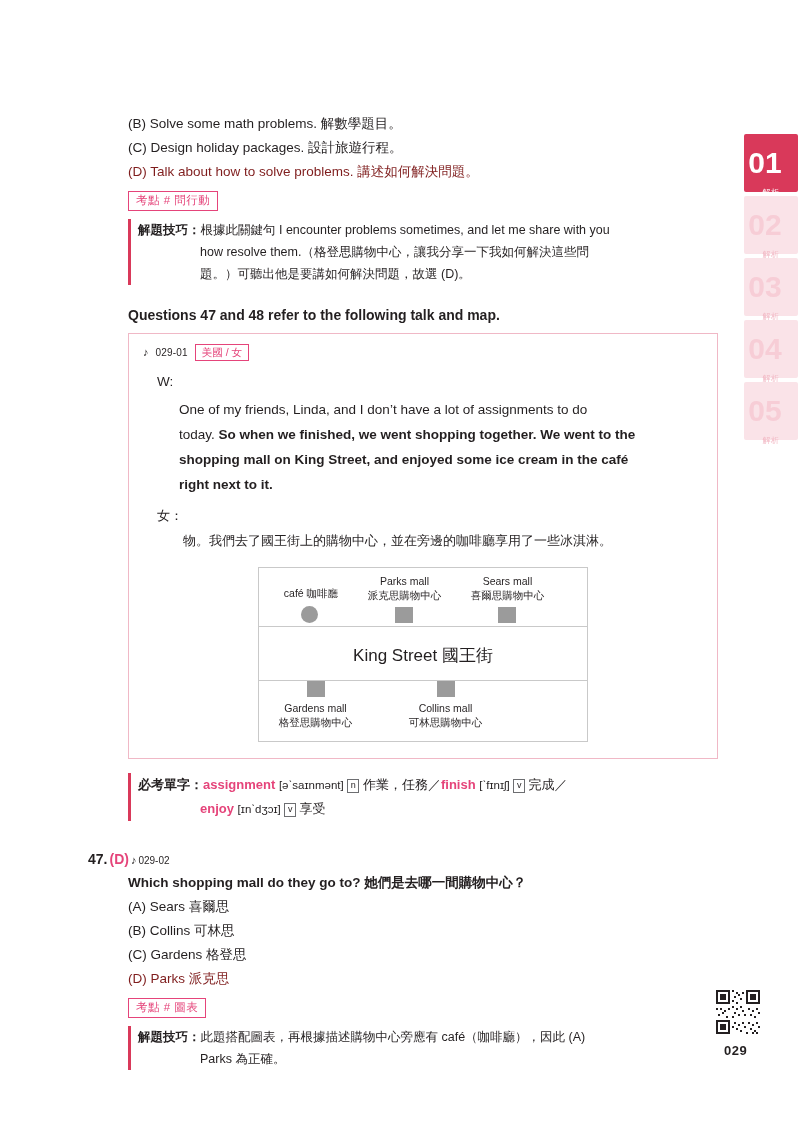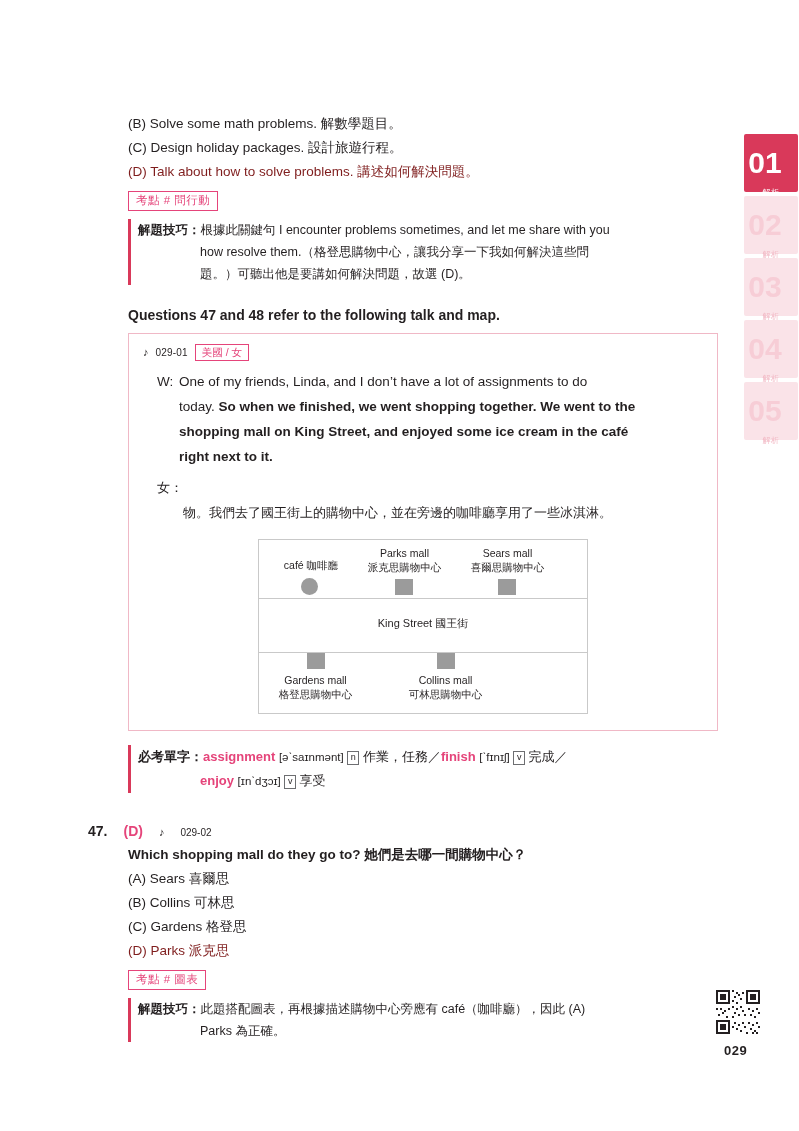--- a/index.html
+++ b/index.html
@@ -135,21 +135,21 @@
     padding: 1px 6px 2px 6px;
     line-height: 1.2;
   }
   .script-en {
     display: flex;
     font-size: 13.5px;
     line-height: 25px;
     margin-left: 14px;
   }
   .script-en .who { flex: 0 0 22px; }
-  .script-en .txt { flex: 1; }
+  .script-en .txt { flex: 1; margin-top: 28px; }
   .bold-part { font-weight: bold; }
   .script-zh {
     display: flex;
     font-size: 13px;
     line-height: 25px;
     margin-left: 14px;
     margin-top: 6px;
   }
   .script-zh .who { flex: 0 0 22px; }
   .script-zh .txt { flex: 1; }
@@ -171,21 +171,21 @@
     left: 0; right: 0;
     height: 1px;
     background: #c9c9c9;
   }
   .map .hline.a { top: 58px; }
   .map .hline.b { top: 112px; }
   .map-street {
     position: absolute;
     top: 76px; left: 0; right: 0;
     text-align: center;
-    font-size: 11px;
+    font-size: 17px;
   }
   .blk {
     position: absolute;
     width: 18px; height: 16px;
     background: #9b9b9b;
   }
   .circ {
     position: absolute;
     width: 17px; height: 17px;
     border-radius: 50%;
@@ -218,21 +218,21 @@
     line-height: 1;
     padding: 1.5px 2.5px;
     vertical-align: 1px;
   }
 
   
   .q-block { margin-top: 30px; position: relative; }
   .q-head {
     display: flex;
     align-items: baseline;
-    gap: 16px;
+    gap: 2px;
     position: relative;
     left: -40px;
     text-align: right;
   }
   .q-no { font-size: 14px; font-weight: bold; }
   .q-ans { font-size: 14px; font-weight: bold; color: #e5447a; }
   .q-audio { font-size: 10px; color: #231f20; }
   .q-stem {
     font-size: 13.5px;
     font-weight: bold;

